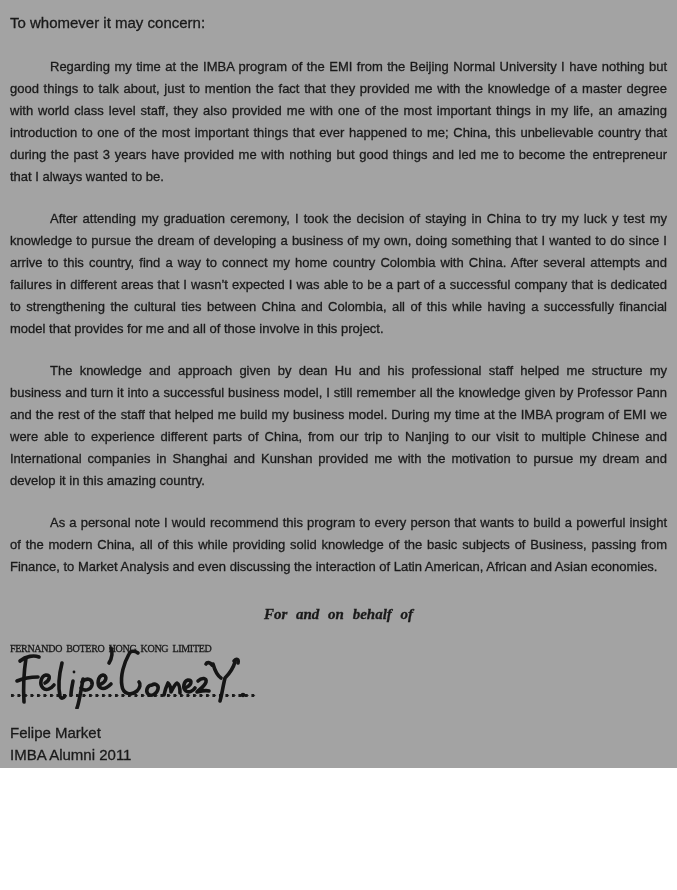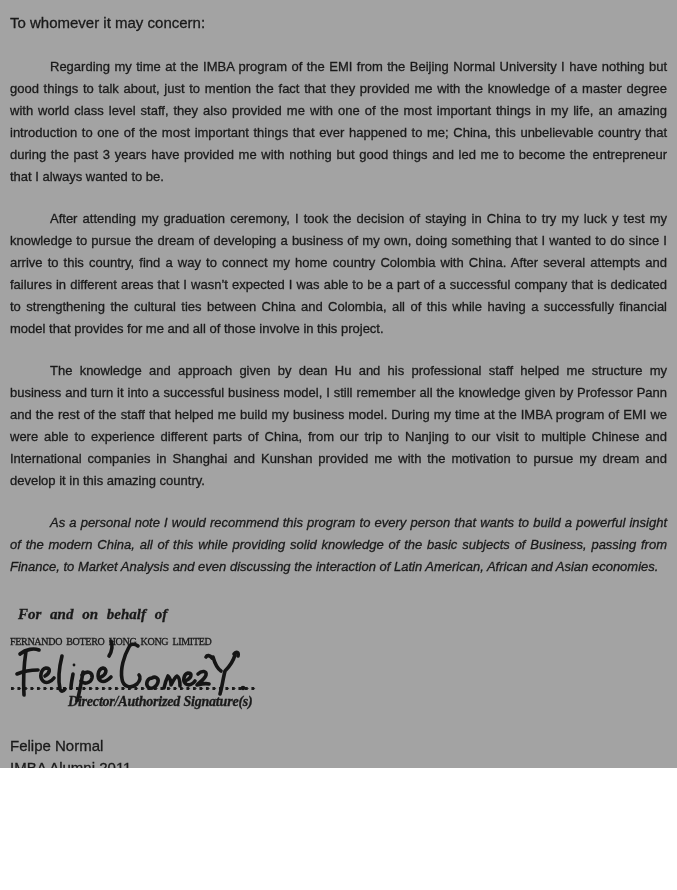--- a/index.html
+++ b/index.html
@@ -24,33 +24,34 @@
     font-size: 15px;
     line-height: 22px;
   }
   .body-para {
     margin: 0 0 20px 0;
     font-size: 13px;
     line-height: 22px;
     text-align: justify;
     text-indent: 40px;
   }
-  .body-para:last-of-type { margin-bottom: 8px; font-style: italic; }
+  .body-para:last-of-type { margin-bottom: 8px; }
 
   .sig-block {
     margin-top: 26px;
     font-family: "Liberation Serif", serif;
   }
   .behalf {
-    margin: 8px;
+    margin: 15px;
     font-size: 15px;
     line-height: 20px;
     font-style: italic;
     font-weight: bold;
     word-spacing: 5px;
+    text-align: center;
   }
   .company {
     margin: 0;
     font-size: 10px;
     line-height: 20px;
     letter-spacing: -0.3px;
     word-spacing: 2px;
   }
   .sig-area {
     position: relative;
@@ -141,21 +142,20 @@
         <path d="M201,13 c2,7 5,12 8,14"></path>
         <path d="M222,10 c2,-3 5,-2 4,2"></path>
         <path d="M223,11 c-2,7 -6,12 -10,16 c-2,8 -3,16 -5,23"></path>
 
         <circle cx="231" cy="44" r="2.3" fill="#151515" stroke="none"></circle>
       </svg>
     </div>
 
     <div class="dotted-line"></div>
 
-    <p class="sig-caption">Director/Authorized Signature(s)</p>
   </div>
 
   <div class="footer">
-    <p>Felipe Normal</p>
+    <p>Felipe Market</p>
     <p>IMBA Alumni 2011</p>
   </div>
 
 </div>
 
 </body></html>

